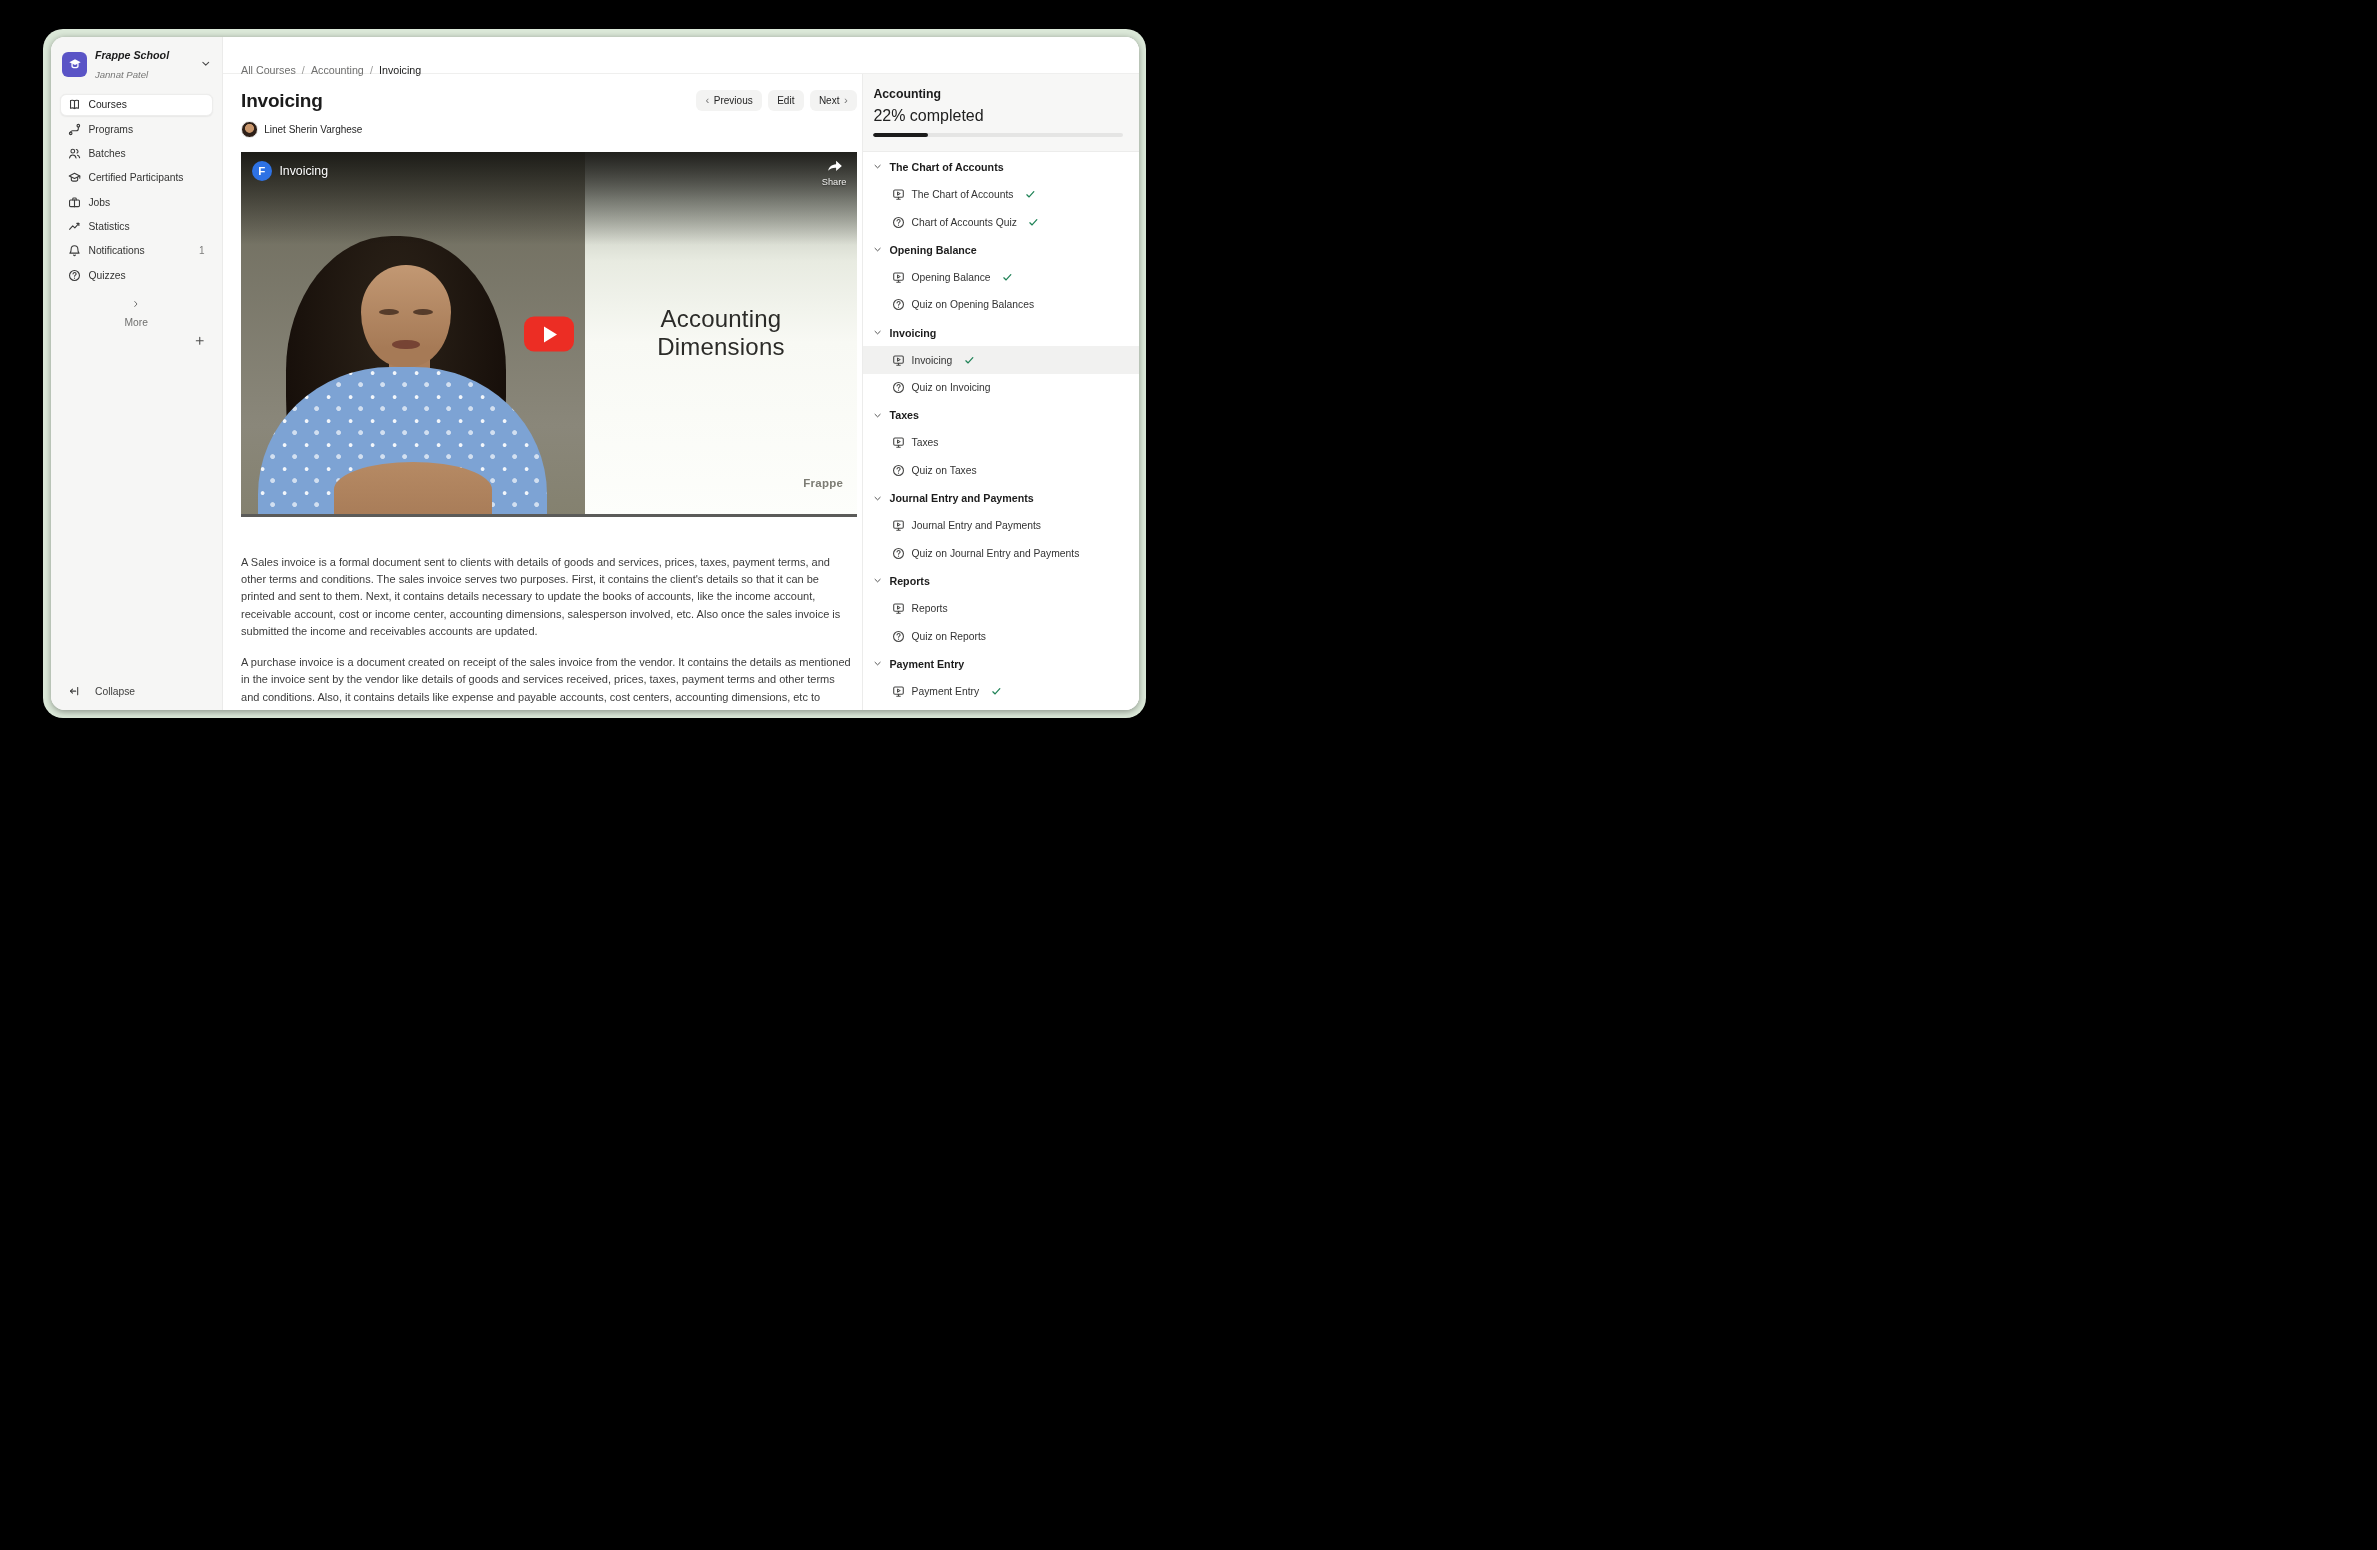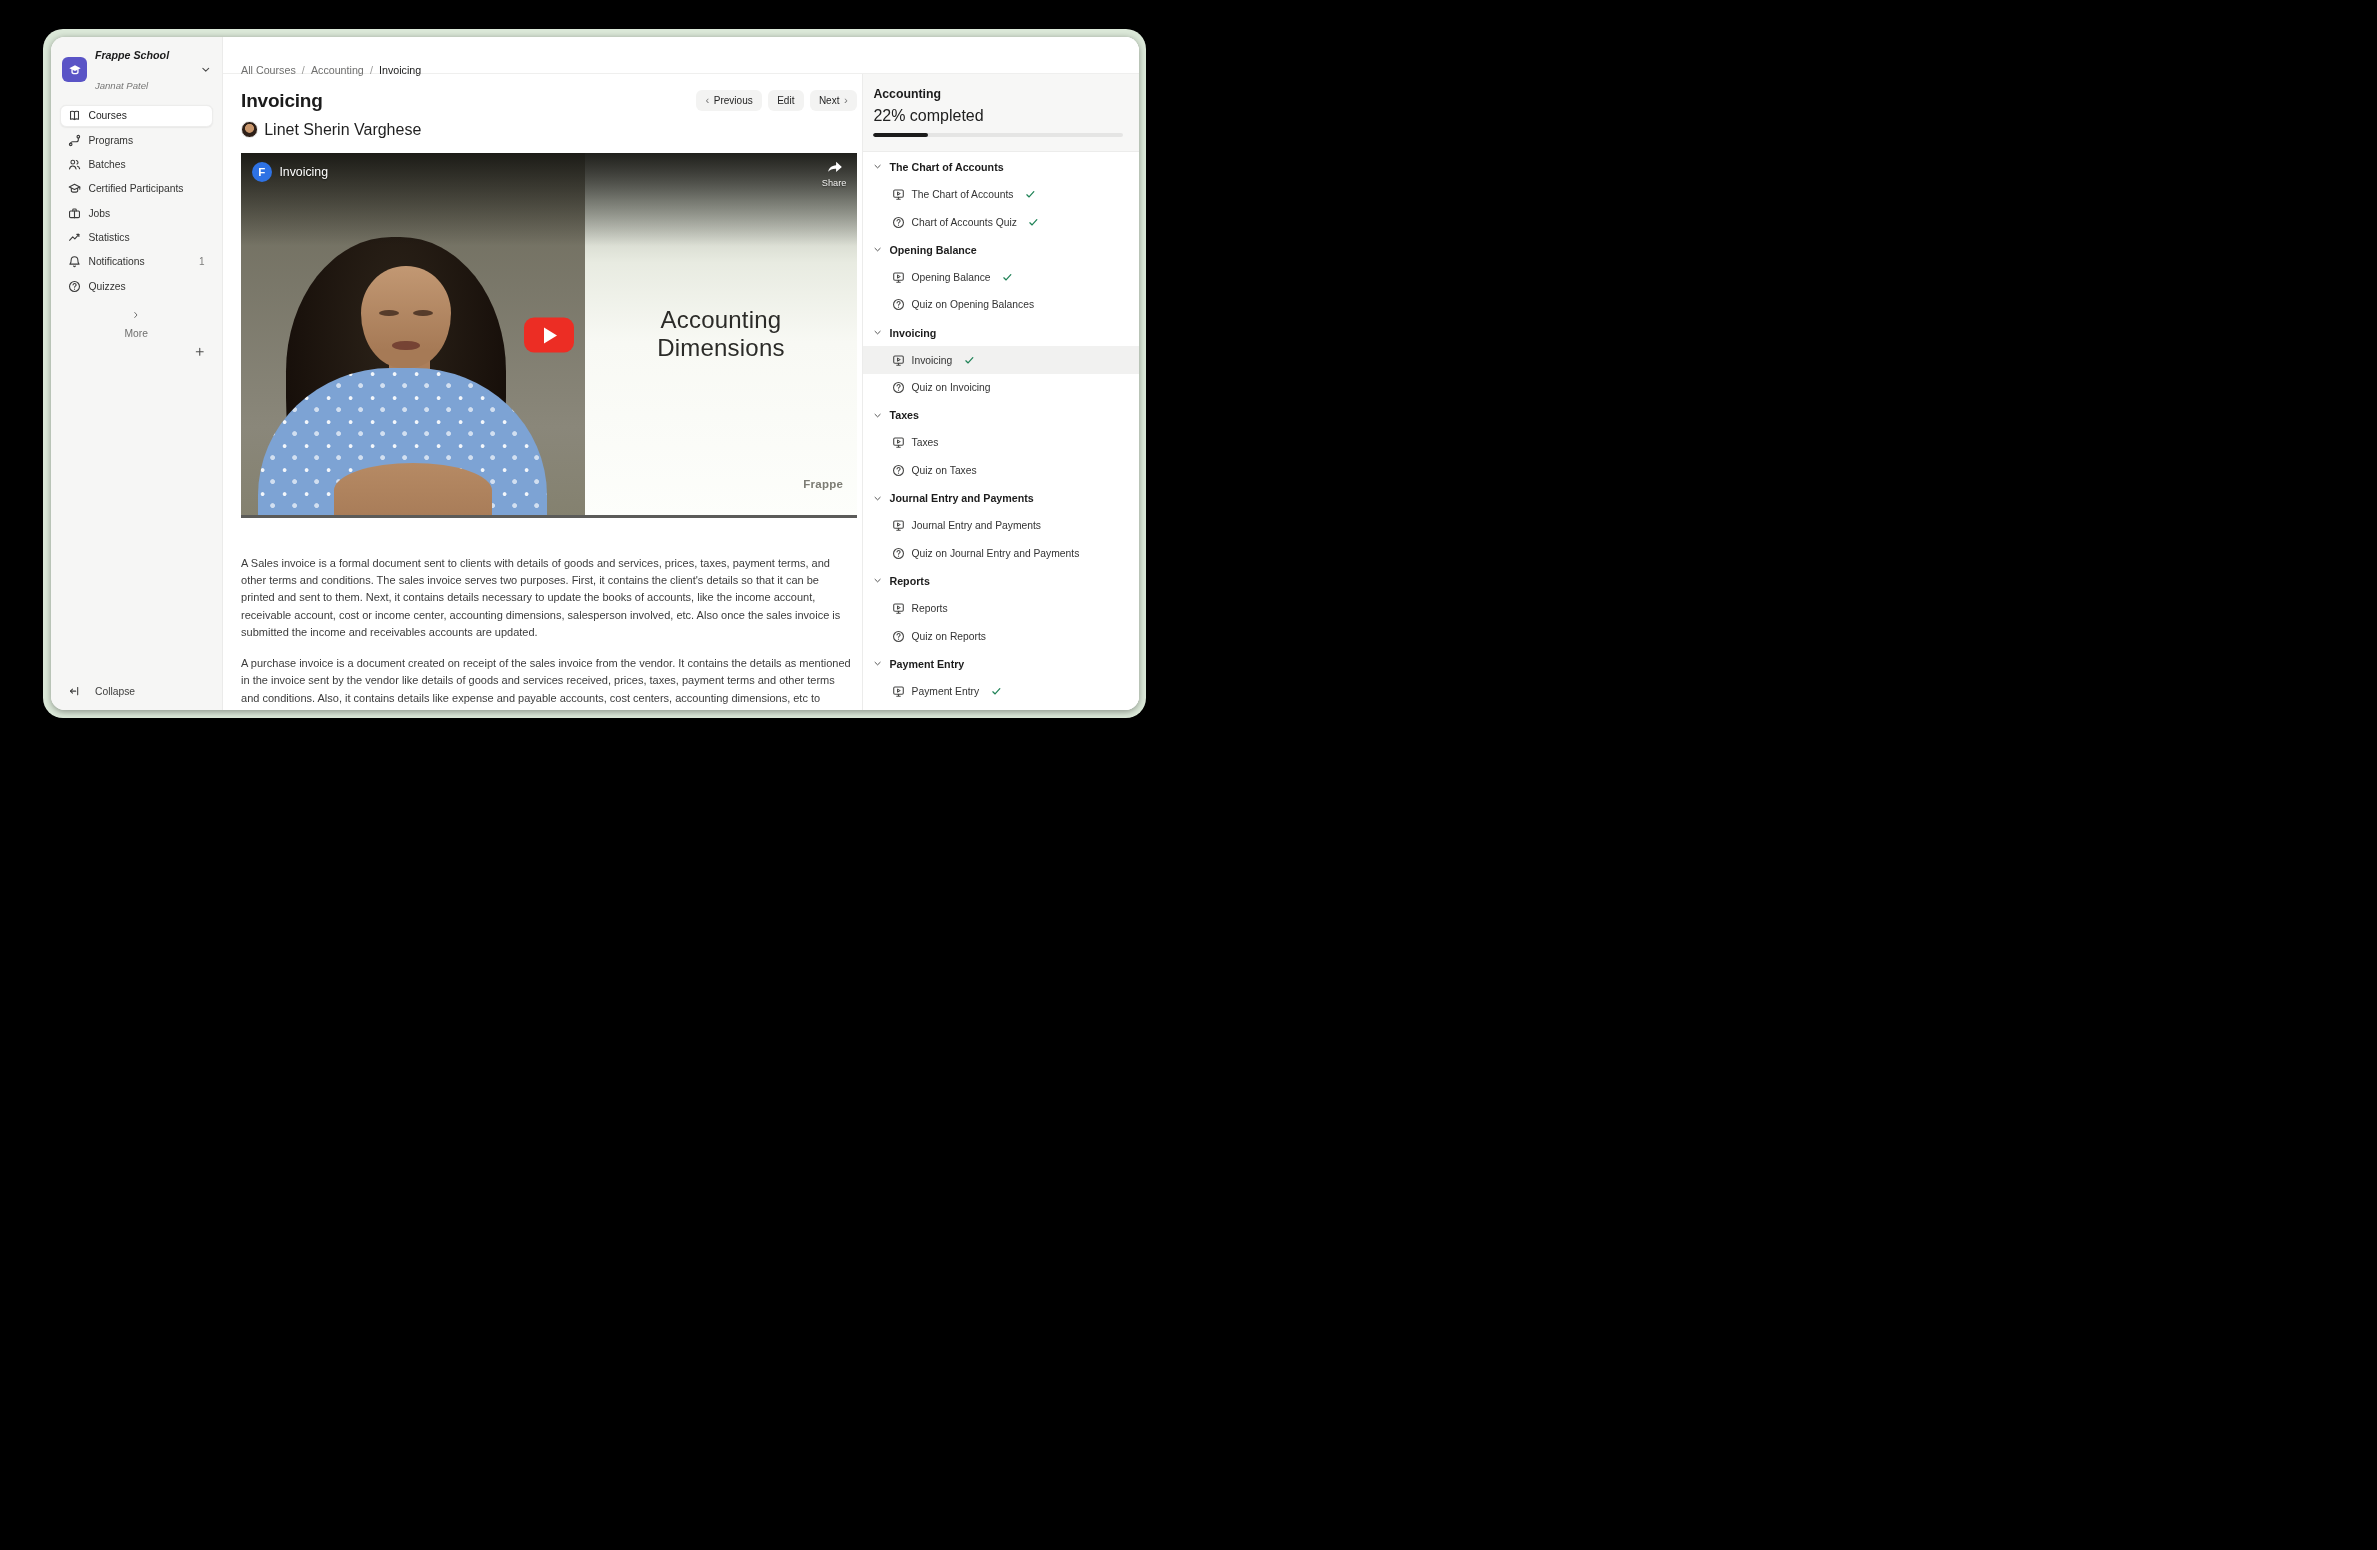--- a/index.html
+++ b/index.html
@@ -7,21 +7,21 @@
   .stage { position:relative; width:1189px; height:775px; background:#000; overflow:hidden; }
   .frame { position:absolute; left:43px; top:29px; width:1103px; height:689px; background:#dbe8d8; border-radius:20px; }
   .window { position:absolute; left:7.7px; top:7.7px; width:1088px; height:673px; background:#fff; border-radius:13.8px; overflow:hidden; display:flex; box-shadow:0 1.5px 6.1px rgba(0,0,0,.35); }
 
   
   .sidebar { width:172px; background:#f6f6f5; border-right:0.8px solid #ebebea; display:flex; flex-direction:column; flex:0 0 auto; }
   .ws { display:flex; align-items:center; gap:7.7px; padding:11.5px 9.2px 9.2px 11.5px; cursor:pointer;font-style:italic; }
   .logo { width:25px; height:25px; border-radius:6.1px; background:#5a54c6; display:flex; align-items:center; justify-content:center; flex:0 0 auto; }
   .ws-text { flex:1; min-width:0; }
   .ws-name { font-size:10.7px; font-weight:700; color:#1c1c1c; }
-  .ws-user { font-size:9.6px; color:#767675; margin-top:18px; }
+  .ws-user { font-size:9.6px; color:#767675; margin-top:7px; }
   .ws-chev { color:#4c4c4c; display:flex; margin-right:1.5px; }
   .nav { padding:4.6px 9.2px 0; }
   .nav-item { height:22px; display:flex; align-items:center; gap:7.7px; padding:0 6.9px; border-radius:6.1px; font-size:10.3px; color:#333332; margin-bottom:2.3px; cursor:pointer; border:0.8px solid transparent; }
   .nav-item.active { background:#fff; border:0.8px solid #ededec; box-shadow:0 0.8px 1.5px rgba(0,0,0,.06); color:#1c1c1c; font-weight:500; }
   .nav-icon { display:flex; color:#3a3a3a; flex:0 0 auto; }
   .nav-label { flex:1; white-space:nowrap; overflow:hidden; }
   .nav-badge { font-size:10px; color:#7c7c7b; }
   .more-row { margin-top:10.7px; display:flex; align-items:center; gap:7.7px; padding:0 16px; height:22px; font-size:10.3px; color:#6f6f6e; cursor:pointer;flex-direction:column; }
   .more-chev { display:flex; color:#6f6f6e; }
   .more-plus { margin-left:auto; color:#4d4d4c; display:flex; cursor:pointer; }
@@ -37,21 +37,21 @@
   .crumb-current { color:#1c1c1c; font-weight:500; }
   .body-row { flex:1; display:flex; min-height:0; }
 
   
   .lesson { flex:1; min-width:0; padding:0 4.6px 0 18.4px; overflow:hidden; }
   .lesson-head { margin-top:16px; display:flex; justify-content:space-between; align-items:center; width:616px; }
   .lesson-head h1 { font-size:19px; font-weight:700; color:#1b1b1b; letter-spacing:-0.2px; }
   .toolbar { display:flex; gap:6.1px; }
   .btn { height:21.4px; padding:0 9.2px; background:#f3f3f2; border:none; border-radius:6.1px; font-size:10px; color:#242424; display:flex; align-items:center; gap:4.6px; font-family:inherit; cursor:pointer; }
   .bchev { color:#7a7a7a; font-size:11.5px; line-height:1; }
-  .author { margin-top:9.2px; display:flex; align-items:center; gap:6.1px; font-size:16px; color:#1f1f1f; }
+  .author { margin-top:9.2px; display:flex; align-items:center; gap:6.1px; font-size:10px; color:#1f1f1f; }
   .avatar { width:17px; height:17px; border-radius:50%; background:radial-gradient(circle at 50% 42%, #c9976d 0 36%, #2e2018 42%); border:0.8px solid #e3e3e3; flex:0 0 auto; }
 
   
   .video { margin-top:13.8px; position:relative; width:616px; height:365px; overflow:hidden; background:#f6f8f2; cursor:pointer; }
   .v-left { position:absolute; top:0; bottom:0; left:0; width:55.8%; background:linear-gradient(180deg,#716f60,#605e4f 45%,#55534556); background-color:#5e5c4d; overflow:hidden; }
   .v-left-grad { position:absolute; inset:0; background:linear-gradient(180deg,#6b695a,#8a877a 75%,#84816f); }
   .p-hair { position:absolute; left:13%; top:23%; width:64%; height:92%; background:radial-gradient(ellipse at 50% 28%,#2c2319,#170f0a 72%); border-radius:48% 48% 40% 40%/40% 40% 52% 52%; }
   .p-face { position:absolute; left:35%; top:31%; width:26%; height:28%; background:linear-gradient(180deg,#c29873,#a67a56 82%); border-radius:50% 50% 46% 46%/46% 46% 54% 54%; }
   .p-face::before, .p-face::after { content:""; position:absolute; top:43%; width:22%; height:6%; background:#372318; border-radius:50%; opacity:.75; }
   .p-face::before { left:20%; } .p-face::after { right:20%; }

